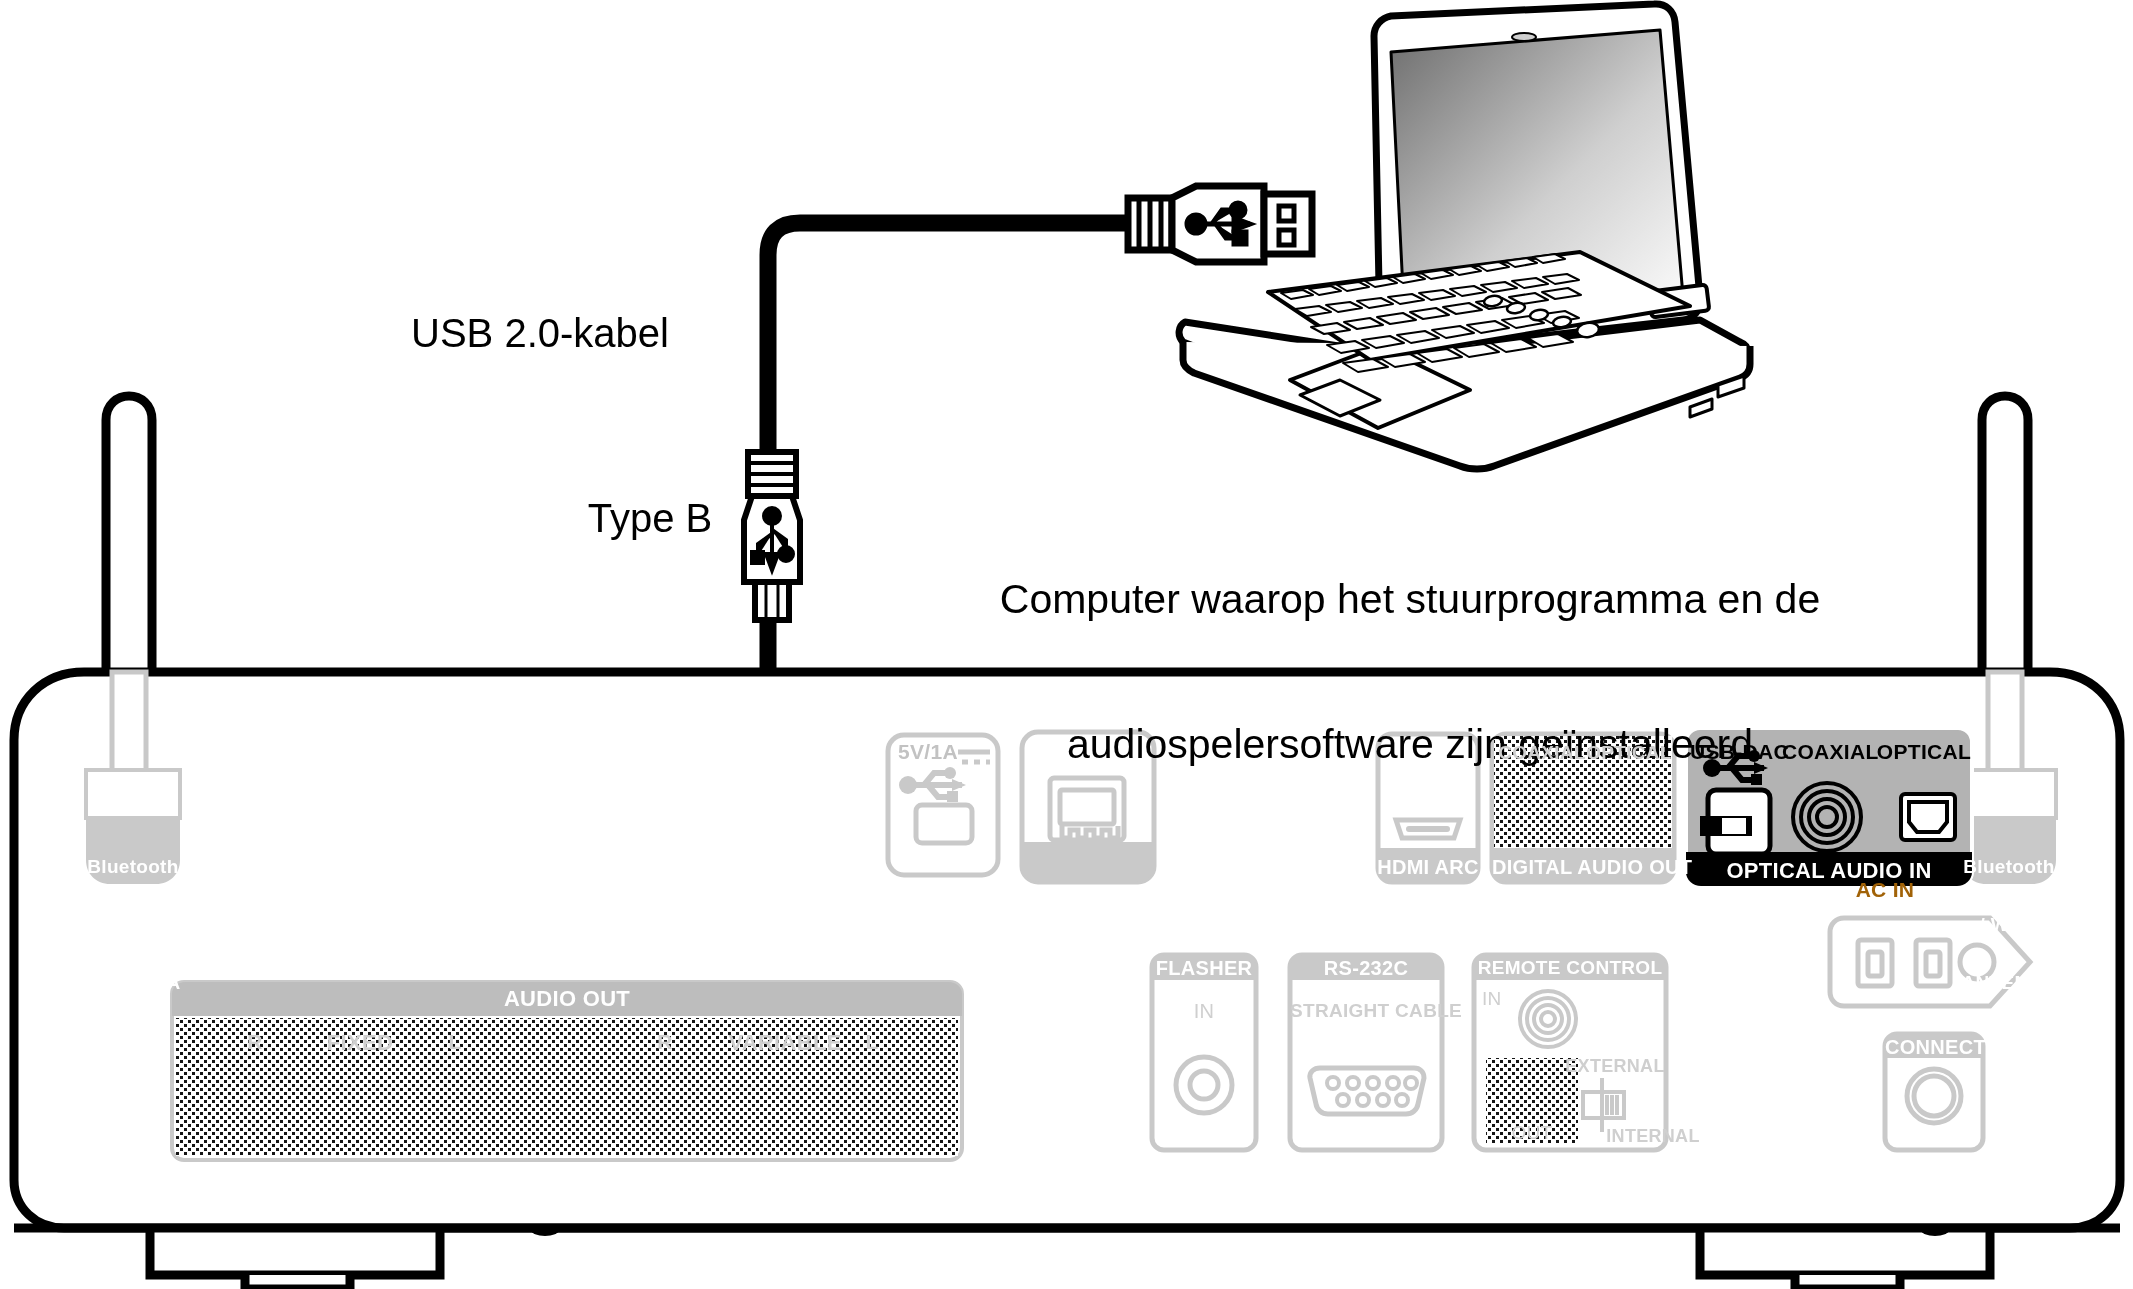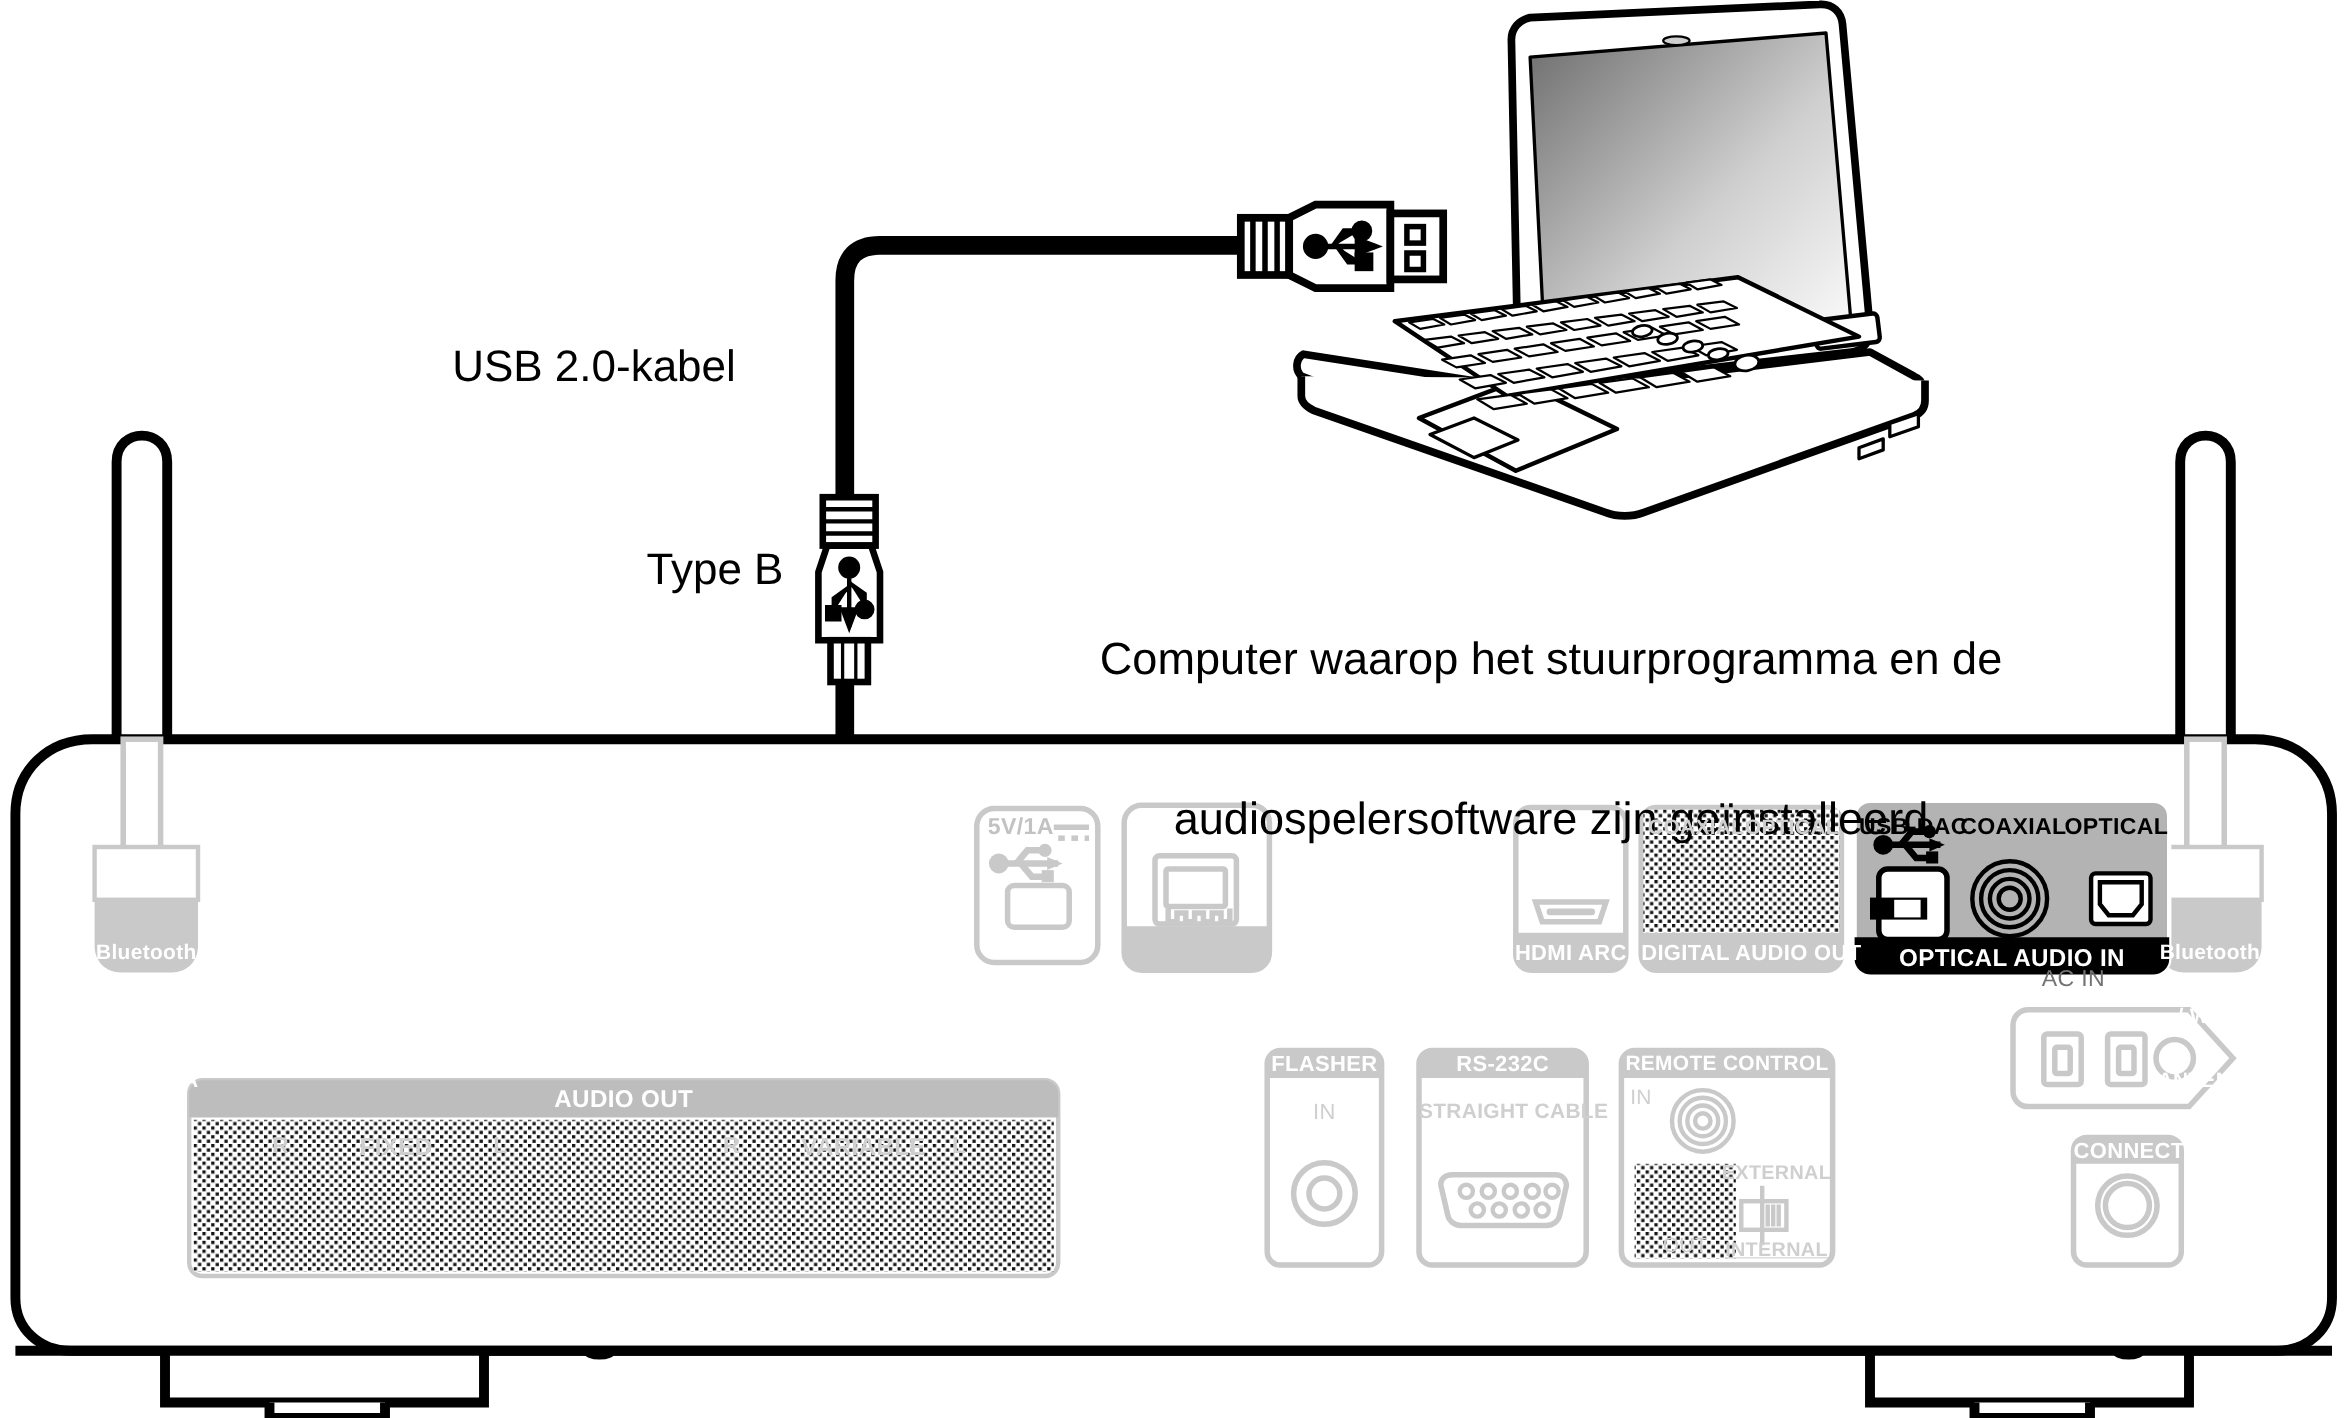--- a/index.html
+++ b/index.html
@@ -432,21 +432,21 @@
 
   <div class="silk" style="left:1492px;top:856px;width:182px;font-size:20px;color:#fff;">DIGITAL AUDIO OUT</div>
   <div class="silk" style="left:1496px;top:742px;width:92px;font-size:19px;color:#cfcfcf;">COAXIAL</div>
   <div class="silk" style="left:1584px;top:742px;width:90px;font-size:19px;color:#cfcfcf;">OPTICAL</div>
 
   <div class="silk" style="left:1686px;top:858px;width:286px;font-size:22px;color:#fff;">OPTICAL AUDIO IN</div>
   <div class="silk" style="left:1690px;top:740px;width:98px;font-size:21px;color:#000;">USB-DAC</div>
   <div class="silk" style="left:1782px;top:740px;width:94px;font-size:21px;color:#000;">COAXIAL</div>
   <div class="silk" style="left:1876px;top:740px;width:96px;font-size:21px;color:#000;">OPTICAL</div>
 
-  <div class="silk" style="left:1830px;top:878px;width:110px;font-size:21px;color:#737373;font-weight:normal;">AC IN</div>
+  <div class="silk" style="left:1830px;top:878px;width:110px;font-size:21px;color:#a16207;font-weight:bold;">AC IN</div>
 
   <div class="silk" style="left:1885px;top:1036px;width:98px;font-size:20px;color:#fff;">CONNECT</div>
 
   <div class="silk" style="left:172px;top:986px;width:790px;font-size:22px;color:#fff;">AUDIO OUT</div>
   <div class="silk" style="left:300px;top:1030px;width:120px;font-size:22px;color:#cfcfcf;">FIXED</div>
   <div class="silk" style="left:710px;top:1030px;width:150px;font-size:22px;color:#cfcfcf;">VARIABLE</div>
   <div class="silk" style="left:245px;top:1030px;width:20px;font-size:21px;color:#cfcfcf;">R</div>
   <div class="silk" style="left:445px;top:1030px;width:20px;font-size:21px;color:#cfcfcf;">L</div>
   <div class="silk" style="left:655px;top:1030px;width:20px;font-size:21px;color:#cfcfcf;">R</div>
   <div class="silk" style="left:862px;top:1030px;width:20px;font-size:21px;color:#cfcfcf;">L</div>
@@ -454,15 +454,15 @@
   <div class="silk" style="left:1152px;top:957px;width:104px;font-size:20px;color:#fff;text-align:center;">FLASHER</div>
   <div class="silk" style="left:1152px;top:1000px;width:104px;font-size:20px;color:#cfcfcf;font-weight:normal;">IN</div>
 
   <div class="silk" style="left:1290px;top:957px;width:152px;font-size:20px;color:#fff;">RS-232C</div>
   <div class="silk" style="left:1290px;top:1000px;width:152px;font-size:19px;color:#cfcfcf;">STRAIGHT CABLE</div>
 
   <div class="silk" style="left:1474px;top:957px;width:192px;font-size:19px;color:#fff;">REMOTE CONTROL</div>
   <div class="silk" style="left:1482px;top:988px;width:40px;font-size:19px;color:#cfcfcf;text-align:left;font-weight:normal;">IN</div>
   <div class="silk" style="left:1506px;top:1122px;width:52px;font-size:19px;color:#cfcfcf;font-weight:normal;">OUT</div>
   <div class="silk" style="left:1562px;top:1056px;width:106px;font-size:18px;color:#cfcfcf;">EXTERNAL</div>
-  <div class="silk" style="left:1562px;top:1126px;width:106px;font-size:18px;color:#cfcfcf;text-decoration:underline;">INTERNAL</div>
+  <div class="silk" style="left:1600px;top:1126px;width:106px;font-size:18px;color:#cfcfcf;">INTERNAL</div>
 
 </div>
 
 </body></html>

